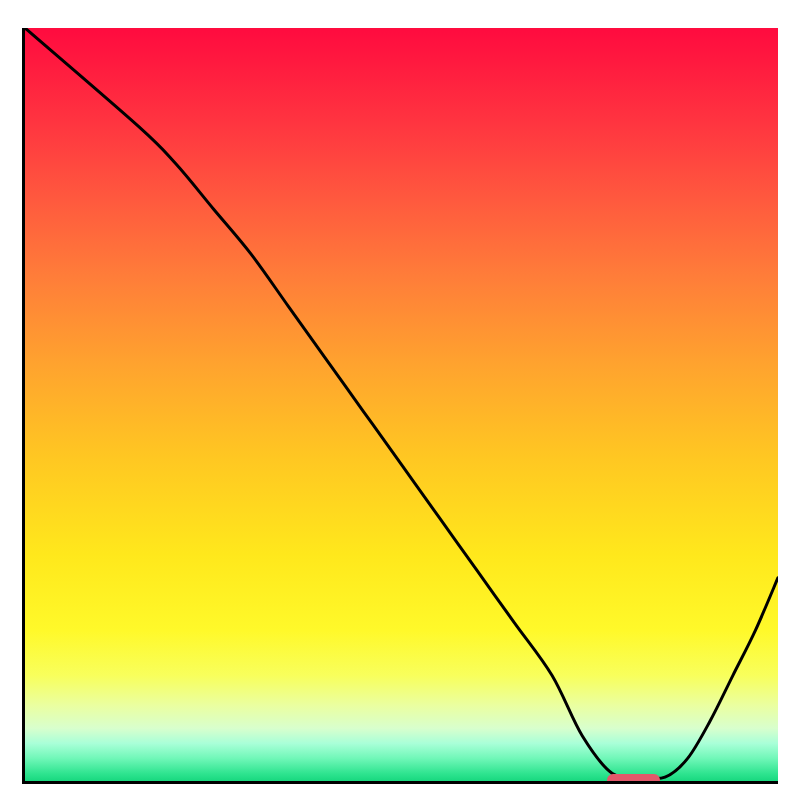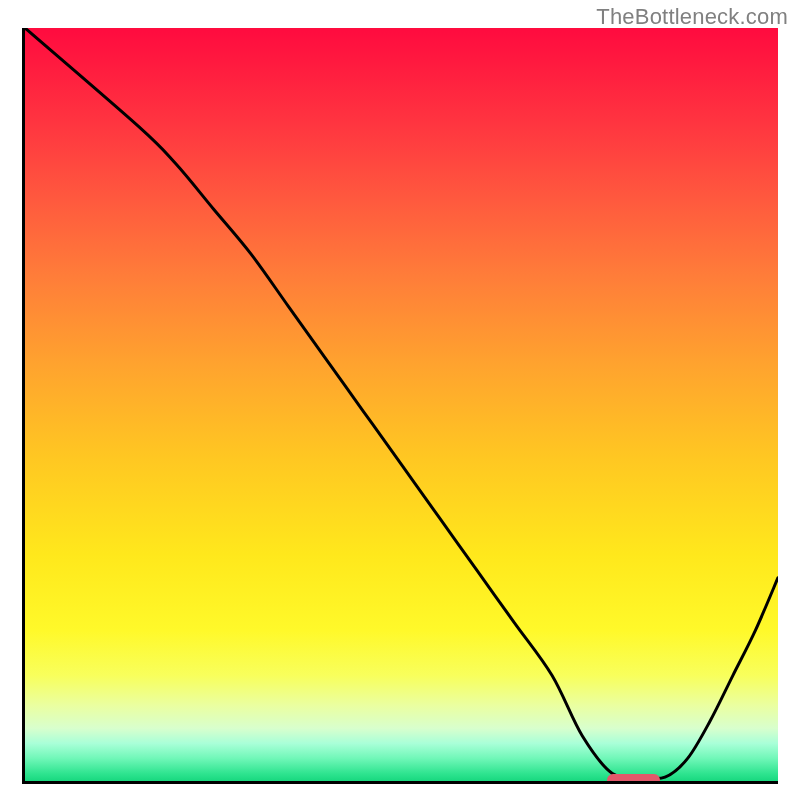--- a/index.html
+++ b/index.html
@@ -68,21 +68,20 @@
     position: absolute;
     height: 12px;
     border-radius: 6px;
     background: #e2586a;
   }
 </style>
 </head>
 <body>
 
 <div class="container">
-  <div class="watermark">TheBottleneck.com</div>
 
   <div class="plot-frame">
     <div class="gradient"></div>
     <svg class="curve" viewBox="0 0 756 756" preserveAspectRatio="none">
       <path d="M 0,0 C 18.9,16.379999999999995 88.19999999999999,75.59999999999997 113.39999999999999,98.27999999999997 C 138.6,120.95999999999998 138.60000000000002,122.22000000000004 151.20000000000002,136.08000000000004 C 163.8,149.94000000000003 176.4,166.31999999999994 189,181.43999999999994 C 201.6,196.55999999999995 214.2,210.42000000000007 226.79999999999998,226.80000000000007 C 239.39999999999998,243.18000000000006 251.99999999999994,262.08 264.59999999999997,279.71999999999997 C 277.2,297.35999999999996 289.8,315 302.40000000000003,332.64 C 315.00000000000006,350.28 327.6,367.92 340.2,385.56 C 352.79999999999995,403.2 365.4,420.84000000000003 378,438.48 C 390.6,456.12 403.20000000000005,473.76000000000005 415.8,491.40000000000003 C 428.4,509.04 440.99999999999994,526.68 453.59999999999997,544.3199999999999 C 466.2,561.9599999999999 478.80000000000007,579.6 491.40000000000003,597.24 C 504,614.88 517.8599999999999,631.26 529.1999999999999,650.16 C 540.54,669.06 549.3599999999999,694.26 559.4399999999999,710.64 C 569.52,727.02 579.6,741.51 589.6800000000001,748.44 C 599.7600000000001,755.3700000000001 611.0999999999999,751.59 619.92,752.22 C 628.74,752.85 635.04,755.37 642.6,752.22 C 650.1600000000001,749.07 657.72,742.7700000000001 665.28,733.32 C 672.8399999999999,723.87 680.4000000000001,709.38 687.96,695.52 C 695.52,681.66 703.08,665.28 710.64,650.16 C 718.1999999999999,635.04 725.76,621.18 733.3199999999999,604.8 C 740.8799999999999,588.42 752.22,560.7 756,551.88" fill="none" stroke="#000000" stroke-width="3" stroke-linejoin="round" stroke-linecap="round"></path>
     </svg>
     <div class="marker" style="left: 582.12px; width: 52.92px; top: 746.22px; background: rgb(226, 88, 106);"></div>
   </div>
 </div>
 

